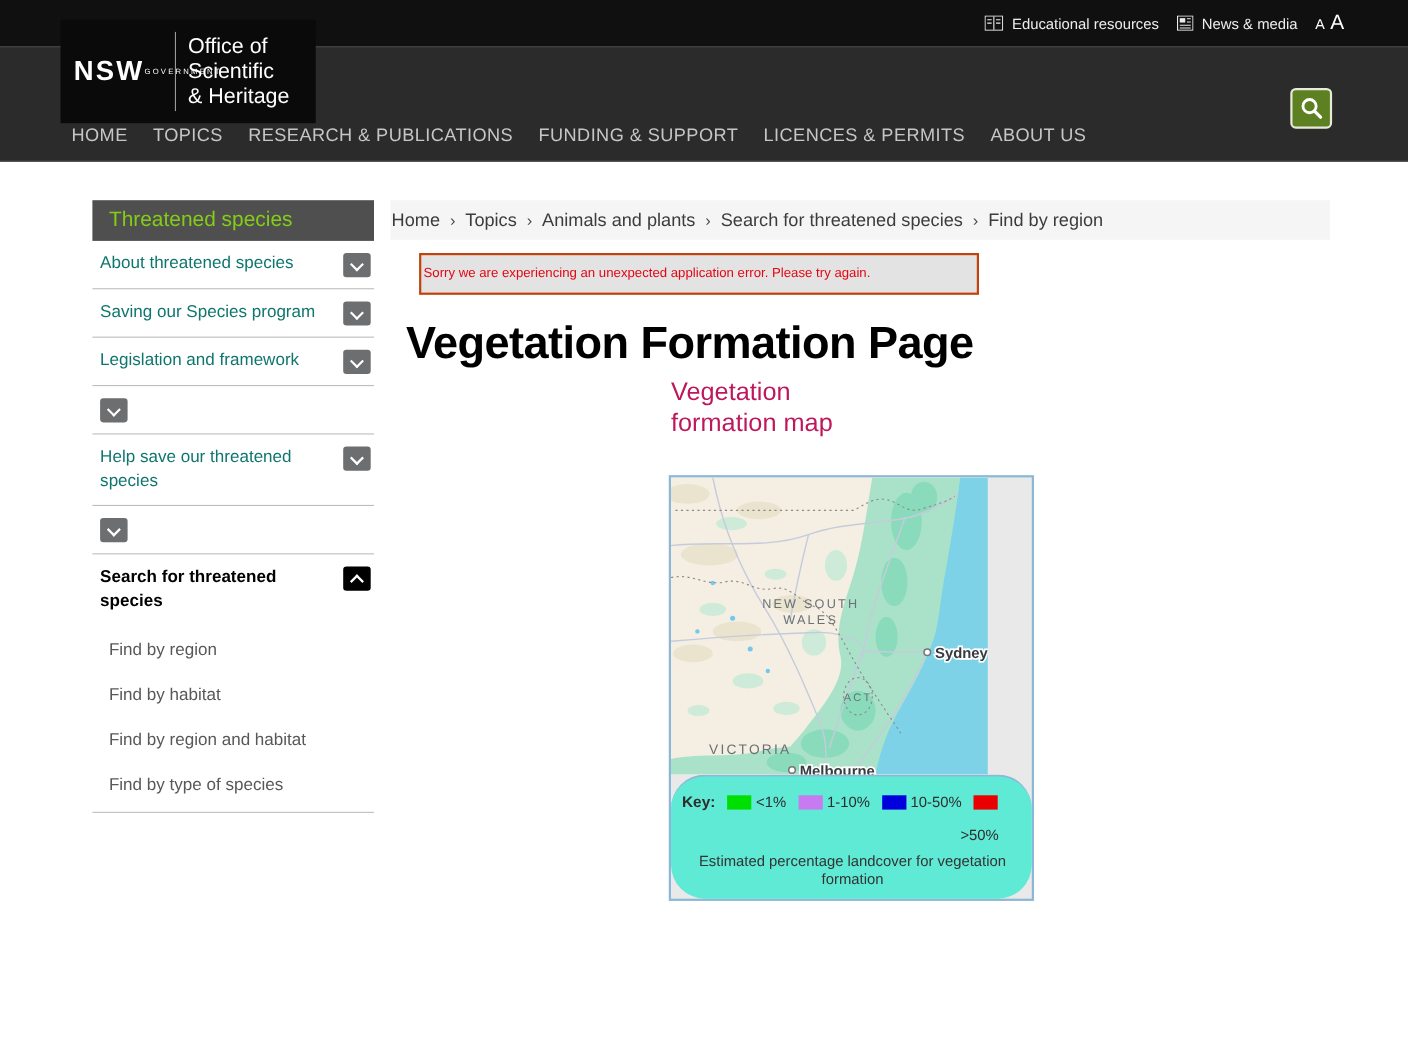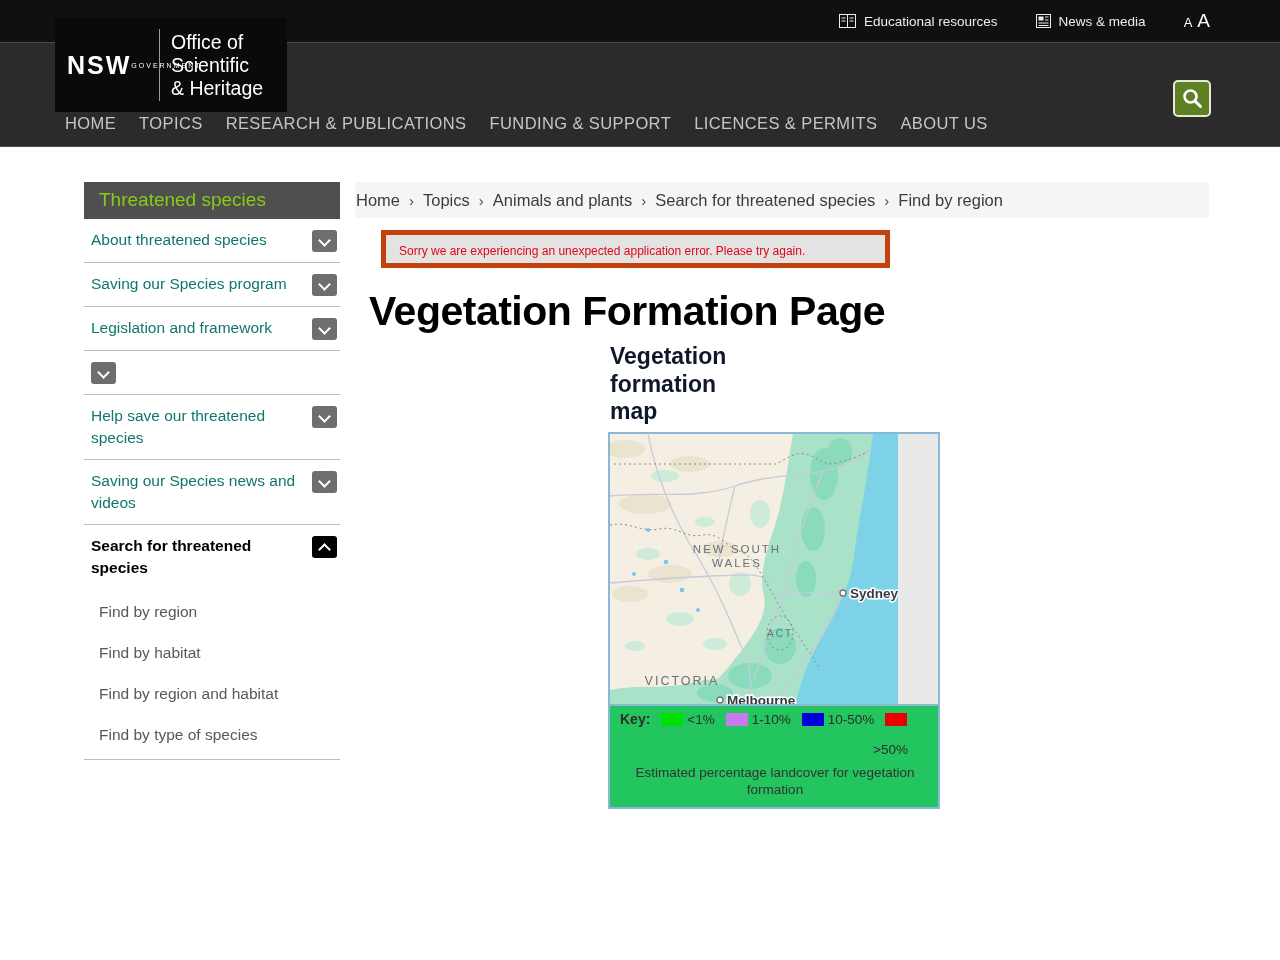--- a/index.html
+++ b/index.html
@@ -5,21 +5,21 @@
   * { margin:0; padding:0; box-sizing:border-box; }
   html,body { background:#fff; }
   body {
     width:1280px; height:960px; position:relative; overflow:hidden;
     font-family:"Liberation Sans", sans-serif;
   }
   a { text-decoration:none; color:inherit; cursor:pointer; }
 
   
   .topbar { position:absolute; left:0; top:0; width:1280px; height:42px; background:#101010; z-index:2; }
-  .topbar-inner { position:absolute; right:70px; top:0; height:42px; display:flex; align-items:center; gap:38px; }
+  .topbar-inner { position:absolute; right:58px; top:0; height:42px; display:flex; align-items:center; gap:16px; }
   .util-item { display:flex; align-items:center; gap:8px; color:#ededed; font-size:13.5px; }
   .util-icon { display:inline-flex; }
   .font-sizes { display:flex; align-items:baseline; gap:5px; color:#fff; }
   .fs-small { font-size:13px; } .fs-large { font-size:19px; }
 
   
   .navbar { position:absolute; left:0; top:42px; width:1280px; height:105px; background:#2b2b2b;
             border-top:1px solid #4a4a4a; border-bottom:1px solid #4f4f4f; z-index:1; }
   .logo-box { position:absolute; left:55px; top:18px; width:232px; height:94px; background:#0a0a0a; z-index:5;
               display:flex; align-items:center; padding-left:12px; }
@@ -47,28 +47,28 @@
   .chev-btn.up { background:#000; }
   .chev-btn.up::after { transform:rotate(-135deg); top:9px; }
   .subitems { border-bottom:1px solid #bdbdbd; padding:2px 0 4px; }
   .side-subitem { padding:10px 0 10px 15px; font-size:15.5px; line-height:21px; color:#57585a; cursor:pointer; }
 
   
   .breadcrumb { position:absolute; left:355px; top:182px; width:854px; height:36px; background:#f5f5f5;
                 display:flex; align-items:center; font-size:16.5px; color:#3c3c3c; padding-left:1px; }
   .crumb-sep { margin:0 9px; font-size:15px; color:#4a4a4a; }
   .error-box { position:absolute; left:381px; top:230px; width:509px; height:38px; background:#e3e3e3;
-               border:5px solid #c2410c; color:#e30613; font-size:12px; line-height:33px; padding-left:13px; }
+               border:2px solid #c2410c; color:#e30613; font-size:12px; line-height:33px; padding-left:2px; }
   .page-title { position:absolute; left:369px; top:288px; font-size:41px; font-weight:bold; color:#000; letter-spacing:-0.5px; }
-  .map-heading { position:absolute; left:610px; top:343px; width:150px; font-size:23px; font-weight:bold; color:#0f172a; line-height:27.5px; }
+  .map-heading { position:absolute; left:610px; top:343px; width:150px; font-size:23px; font-weight:normal; color:#be185d; line-height:27.5px; }
 
   
   .map-widget { position:absolute; left:608px; top:432px; width:332px; border:2px solid #8cb8d8; background:#e9e9e9; }
   .map-canvas { display:block; width:288px; height:270px; }
-  .legend { background:#22c55e; border-top:2px solid #8cb8d8; padding:5px 8px 9px 10px; font-size:13.5px; color:#2d2d2d; }
+  .legend { background:#5eead4; border-top:2px solid #8cb8d8; padding:15px 8px 9px 10px; font-size:13.5px; color:#2d2d2d;border-radius:31px; }
   .legend-row { display:flex; align-items:center; }
   .key-label { font-weight:bold; font-size:14px; }
   .lg-entry { display:flex; align-items:center; gap:4px; margin-left:11px; }
   .sw { width:22px; height:13px; display:inline-block; }
   .legend-row2 { text-align:right; padding-right:22px; margin-top:15px; }
   .legend-caption { text-align:center; margin-top:7px; line-height:17px; color:#333; padding:0 6px; }
 
   .map-state-label { fill:#6b7075; letter-spacing:2px; font-weight:500; }
   .map-city-label { fill:#383c40; font-weight:bold; font-size:13.5px; paint-order:stroke; stroke:#ffffff; stroke-width:3px; }
 </style>
@@ -169,21 +169,20 @@
     <span class="chev-btn"></span>
   </div>
   <div class="side-item">
     <span class="chev-btn"></span>
   </div>
   <div class="side-item">
     <span class="lbl">Help save our threatened species</span>
     <span class="chev-btn"></span>
   </div>
   <div class="side-item">
-    <span class="lbl">Saving our Species news and videos</span>
     <span class="chev-btn"></span>
   </div>
   <div class="side-item active">
     <span class="lbl">Search for threatened species</span>
     <span class="chev-btn up"></span>
   </div>
 
   <div class="subitems">
     <div class="side-subitem">Find by region</div>
     <div class="side-subitem">Find by habitat</div>

